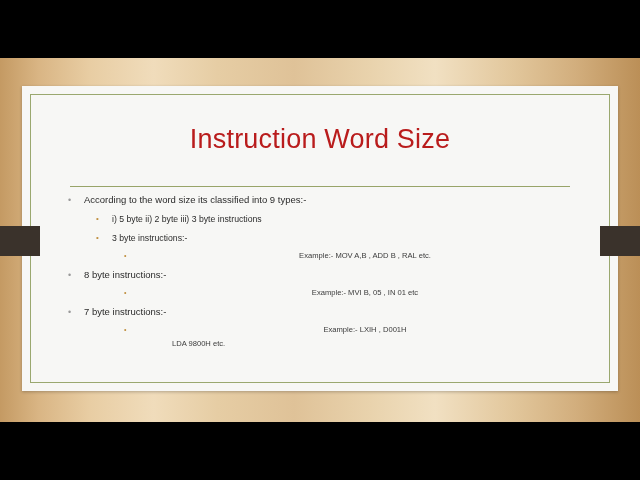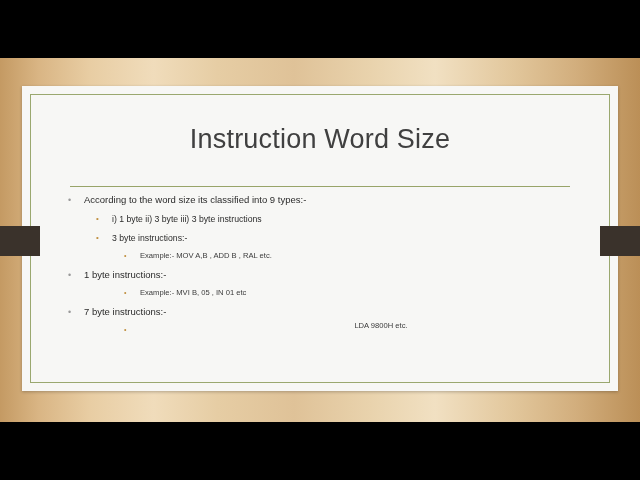--- a/index.html
+++ b/index.html
@@ -94,21 +94,21 @@
   }
 
   .title {
     position: absolute;
     top: 38px;
     left: 0;
     width: 100%;
     text-align: center;
     font-size: 27px;
     font-weight: 400;
-    color: #404040;
+    color: #b91c1c;
     letter-spacing: 0.2px;
   }
 
   .title-rule {
     position: absolute;
     top: 100px;
     left: 48px;
     width: 500px;
     height: 1px;
     background: #98a469;
@@ -157,34 +157,34 @@
     top: 0;
     font-size: 8px;
     color: #c08f3f;
   }
   
   .lvl3 {
     font-size: 7.6px;
     padding-left: 78px;
     margin-bottom: 7px;
     color: #3a3a3a;
+    text-align: center;
   }
   .lvl3 .bullet {
     left: 62px;
     top: 0;
     font-size: 7px;
     color: #c08f3f;
   }
   .cont {
     padding-left: 110px;
     font-size: 7.6px;
     margin-top: -4px;
     margin-bottom: 7px;
     color: #3a3a3a;
-    text-align: center;
   }
 </style>
 </head>
 <body>
 
 <div class="stage">
 
   <div class="bar-top"></div>
   <div class="bar-bottom"></div>
 
@@ -203,50 +203,51 @@
 
         <div class="body-list">
 
           <div class="li lvl1">
             <span class="bullet">•</span>
             <span class="txt">According to the word size its classified into 9 types:-</span>
           </div>
 
           <div class="li lvl2">
             <span class="bullet">•</span>
-            <span class="txt">i) 1 byte  ii) 3 byte  iii) 3 byte instructions</span>
+            <span class="txt">i) 5 byte  ii) 2 byte  iii) 3 byte instructions</span>
           </div>
 
           <div class="li lvl2">
             <span class="bullet">•</span>
             <span class="txt">3 byte instructions:-</span>
           </div>
 
           <div class="li lvl3">
             <span class="bullet">•</span>
             <span class="txt">Example:- MOV A,B , ADD B , RAL etc.</span>
           </div>
 
           <div class="li lvl1">
             <span class="bullet">•</span>
-            <span class="txt">1 byte instructions:-</span>
+            <span class="txt">8 byte instructions:-</span>
           </div>
 
           <div class="li lvl3">
             <span class="bullet">•</span>
             <span class="txt">Example:- MVI B, 05 , IN 01 etc</span>
           </div>
 
           <div class="li lvl1">
             <span class="bullet">•</span>
             <span class="txt">7 byte instructions:-</span>
           </div>
 
           <div class="li lvl3">
             <span class="bullet">•</span>
+            <span class="txt">Example:- LXIH , D001H</span>
           </div>
 
           <div class="cont">LDA 9800H     etc.</div>
 
         </div>
       </div>
     </div>
   </div>
 </div>
 

